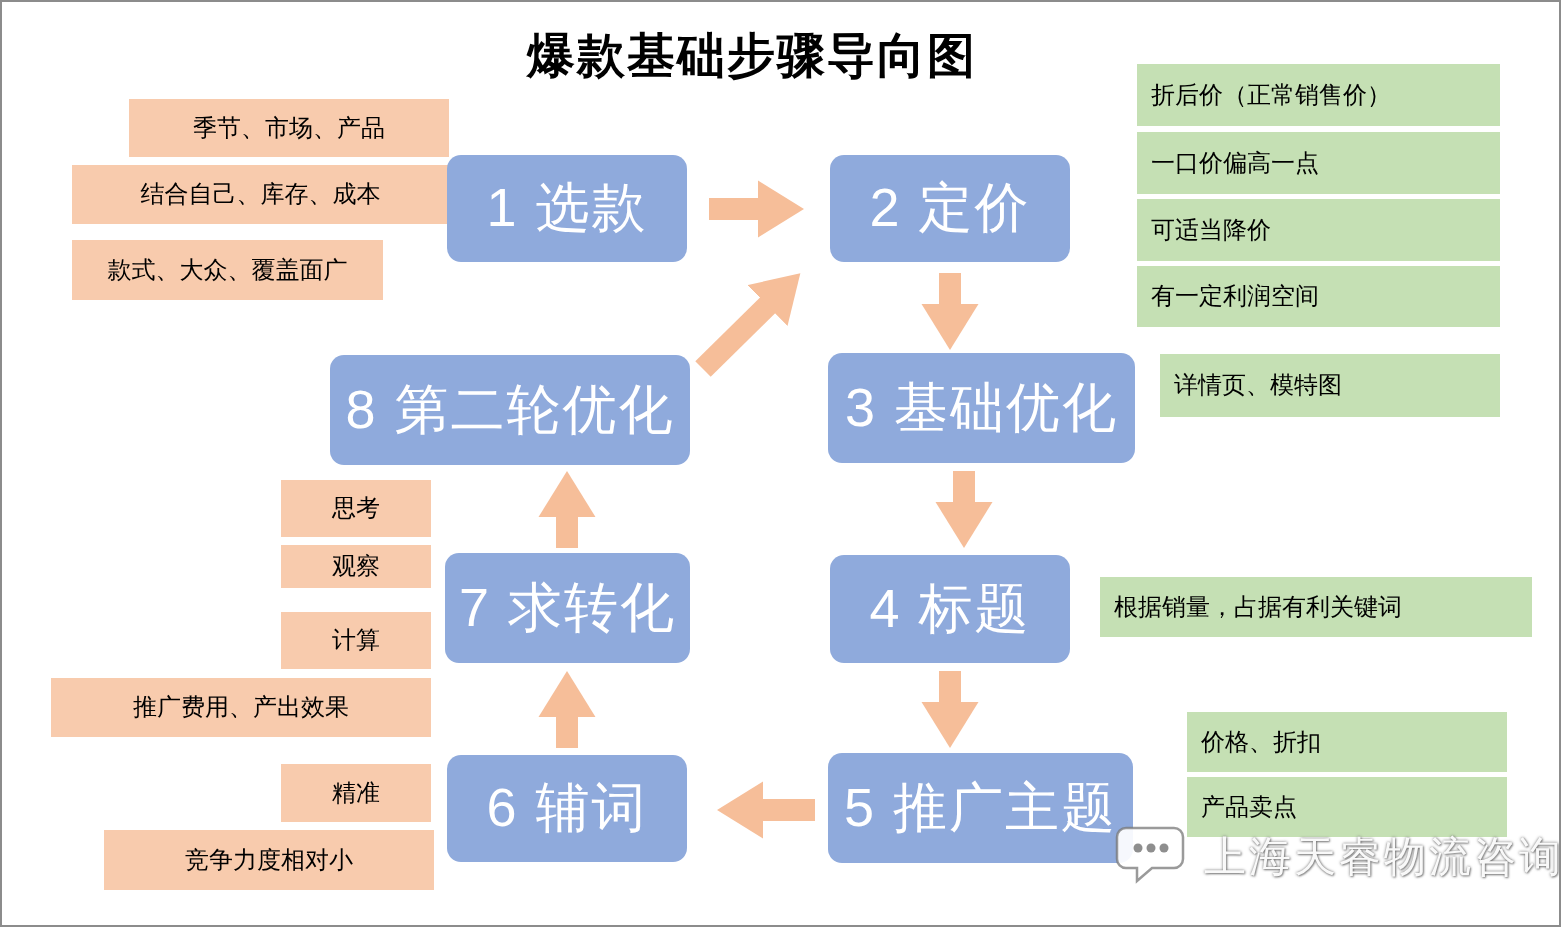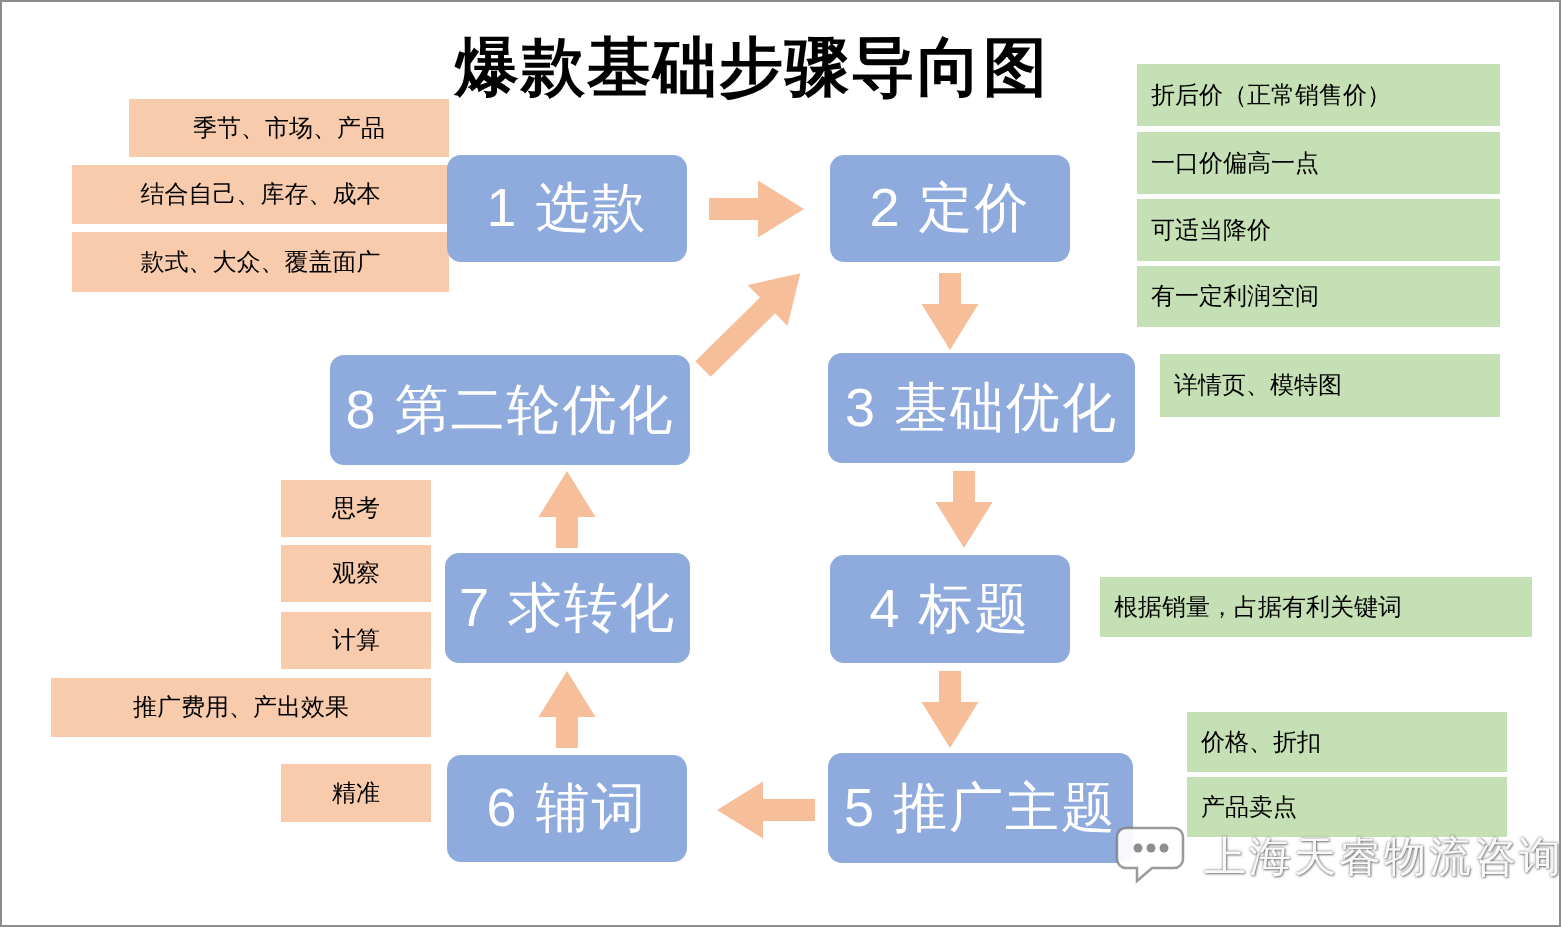--- a/index.html
+++ b/index.html
@@ -11,21 +11,21 @@
     border: 2px solid #8c8c8c;
     box-sizing: border-box;
     overflow: hidden;
     font-family: "Liberation Sans", "DejaVu Sans", sans-serif;
   }
   .title {
     position: absolute;
     left: 0; top: 22px;
     width: 1500px;
     text-align: center;
-    font-size: 64px;
+    font-size: 48px;
     font-weight: bold;
     color: #000000;
     letter-spacing: 2px;
   }
   .step {
     position: absolute;
     background: var(--step-fill, #8FAADC);
     color: var(--step-text, #ffffff);
     border-radius: 14px;
     display: flex;
@@ -84,26 +84,27 @@
 </style>
 </head>
 <body>
 
 <div class="canvas">
 
   <div class="title">爆款基础步骤导向图</div>
 
   <div class="note note-left" style="left:93px;top:97px;width:320px;height:58px">季节、市场、产品</div>
   <div class="note note-left" style="left:36px;top:163px;width:377px;height:59px">结合自己、库存、成本</div>
-  <div class="note note-left" style="left:36px;top:230px;width:377px;height:60px">款式、大众、覆盖面广</div>
+  <div class="note note-left" style="left:36px;top:238px;width:311px;height:60px">款式、大众、覆盖面广</div>
   <div class="note note-left" style="left:245px;top:478px;width:150px;height:57px">思考</div>
-  <div class="note note-left" style="left:245px;top:543px;width:150px;height:57px">观察</div>
+  <div class="note note-left" style="left:245px;top:543px;width:150px;height:43px">观察</div>
   <div class="note note-left" style="left:245px;top:610px;width:150px;height:57px">计算</div>
   <div class="note note-left" style="left:15px;top:676px;width:380px;height:59px">推广费用、产出效果</div>
   <div class="note note-left" style="left:245px;top:762px;width:150px;height:58px">精准</div>
+  <div class="note note-left" style="left:68px;top:828px;width:330px;height:60px">竞争力度相对小</div>
 
   <div class="note note-right" style="left:1135px;top:62px;width:363px;height:62px">折后价（正常销售价）</div>
   <div class="note note-right" style="left:1135px;top:130px;width:363px;height:62px">一口价偏高一点</div>
   <div class="note note-right" style="left:1135px;top:197px;width:363px;height:62px">可适当降价</div>
   <div class="note note-right" style="left:1135px;top:264px;width:363px;height:61px">有一定利润空间</div>
   <div class="note note-right" style="left:1158px;top:352px;width:340px;height:63px">详情页、模特图</div>
   <div class="note note-right" style="left:1098px;top:575px;width:432px;height:60px">根据销量，占据有利关键词</div>
   <div class="note note-right" style="left:1185px;top:710px;width:320px;height:60px">价格、折扣</div>
   <div class="note note-right" style="left:1185px;top:775px;width:320px;height:60px">产品卖点</div>
 

